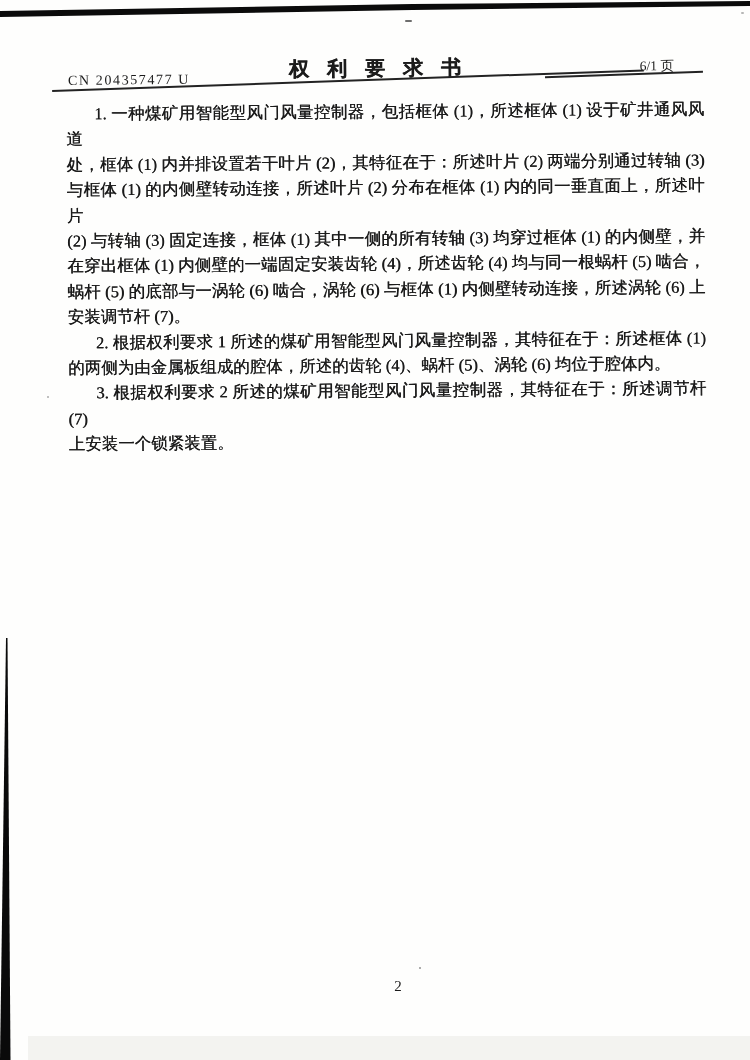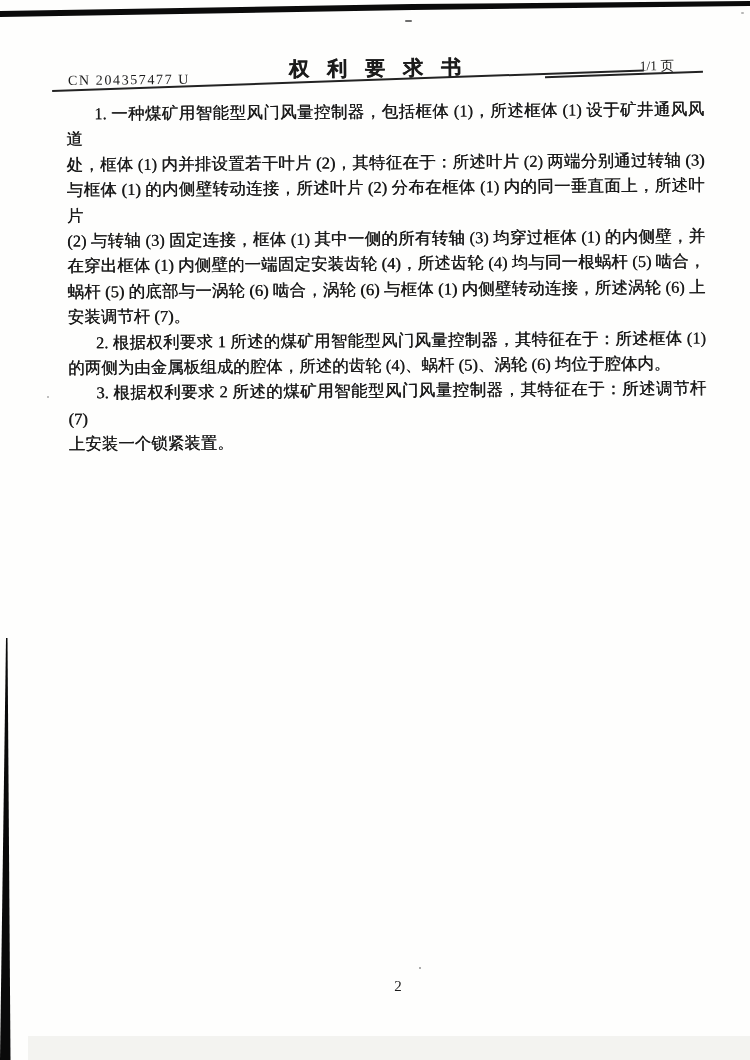--- a/index.html
+++ b/index.html
@@ -75,21 +75,21 @@
 
   <div class="scan-band-top"></div>
   <div class="speck s1"></div>
   <div class="speck s2"></div>
   <div class="speck s3"></div>
   <div class="speck s4"></div>
 
   <div class="header">
     <div class="doc-number">CN 204357477 U</div>
     <div class="page-title">权利要求书</div>
-    <div class="page-indicator">1/1 页</div>
+    <div class="page-indicator">6/1 页</div>
     <div class="rule main"></div>
     <div class="rule right"></div>
   </div>
 
   <div class="claims">
 
     <div>
       <div class="line fill indent">1. 一种煤矿用智能型风门风量控制器，包括框体 (1)，所述框体 (1) 设于矿井通风风道</div>
       <div class="line fill">处，框体 (1) 内并排设置若干叶片 (2)，其特征在于：所述叶片 (2) 两端分别通过转轴 (3)</div>
       <div class="line fill">与框体 (1) 的内侧壁转动连接，所述叶片 (2) 分布在框体 (1) 内的同一垂直面上，所述叶片</div>

